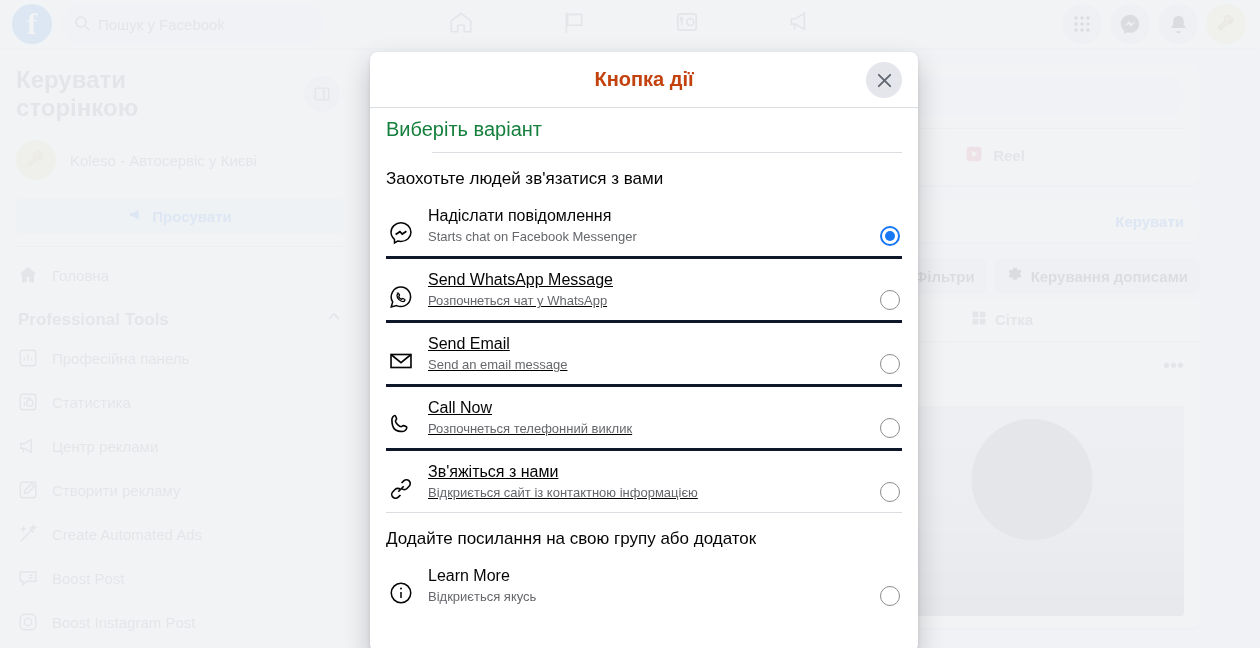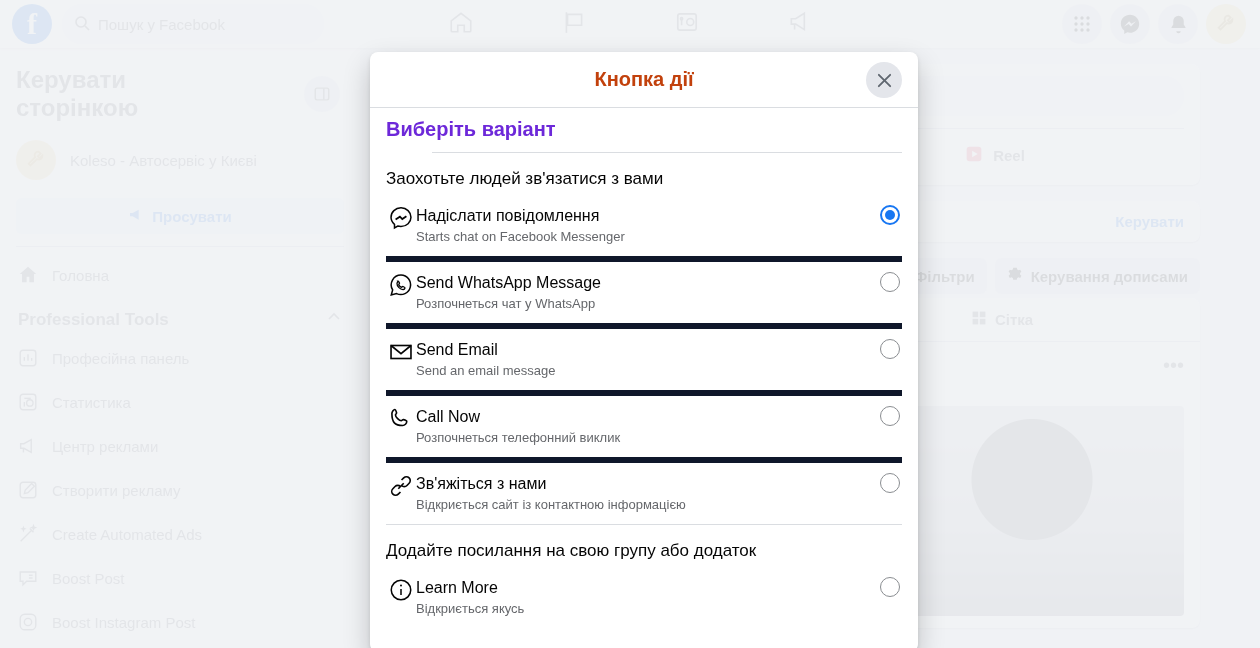--- a/index.html
+++ b/index.html
@@ -184,32 +184,32 @@
   .ghost-field {
     padding: 18px 0 0 46px;
   }
   .ghost-field-text { color: #8a8d91; font-size: 14px; padding-bottom: 10px; }
   .ghost-underline { height: 1px; background: #dadde1; }
 
   .intro-overlay {
     position: absolute; left: 0; right: 0; top: 0;
     background: #fff; padding: 10px 16px 6px 16px;
   }
-  .intro-h { font-size: 20px; font-weight: bold; color: #6d28d9; margin-bottom: 4px; }
+  .intro-h { font-size: 20px; font-weight: normal; color: #15803d; margin-bottom: 4px; }
   .intro-p { font-size: 15px; color: #050505; line-height: 21px; width: 420px; }
 
   .group-h {
     font-size: 17px; font-weight: normal; color: #050505;
     padding: 16px 0 6px 0;
   }
   .opt-row {
-    display: flex; align-items: flex-start; gap: 0;
+    display: flex; align-items: flex-end; gap: 12px;
     padding: 10px 0 10px 0; position: relative;
   }
-  .opt-row + .opt-row { border-top: 6px solid #0f172a; }
+  .opt-row + .opt-row { border-top: 3px solid #0f172a; text-decoration: underline; }
   .opt-icon { width: 30px; flex: 0 0 30px; display:flex; align-items:center; justify-content:center; }
   .opt-text { flex: 1; }
   .opt-label { font-size: 16px; color: #050505; line-height: 21px; }
   .opt-sub { font-size: 13px; color: #65676b; line-height: 18px; margin-top: 2px; }
   .radio {
     width: 20px; height: 20px; border-radius: 50%;
     border: 1.5px solid #8a8d91; flex: 0 0 20px; margin-right: 2px;
   }
   .radio.on { border: 2px solid #1877f2; position: relative; }
   .radio.on::after {

